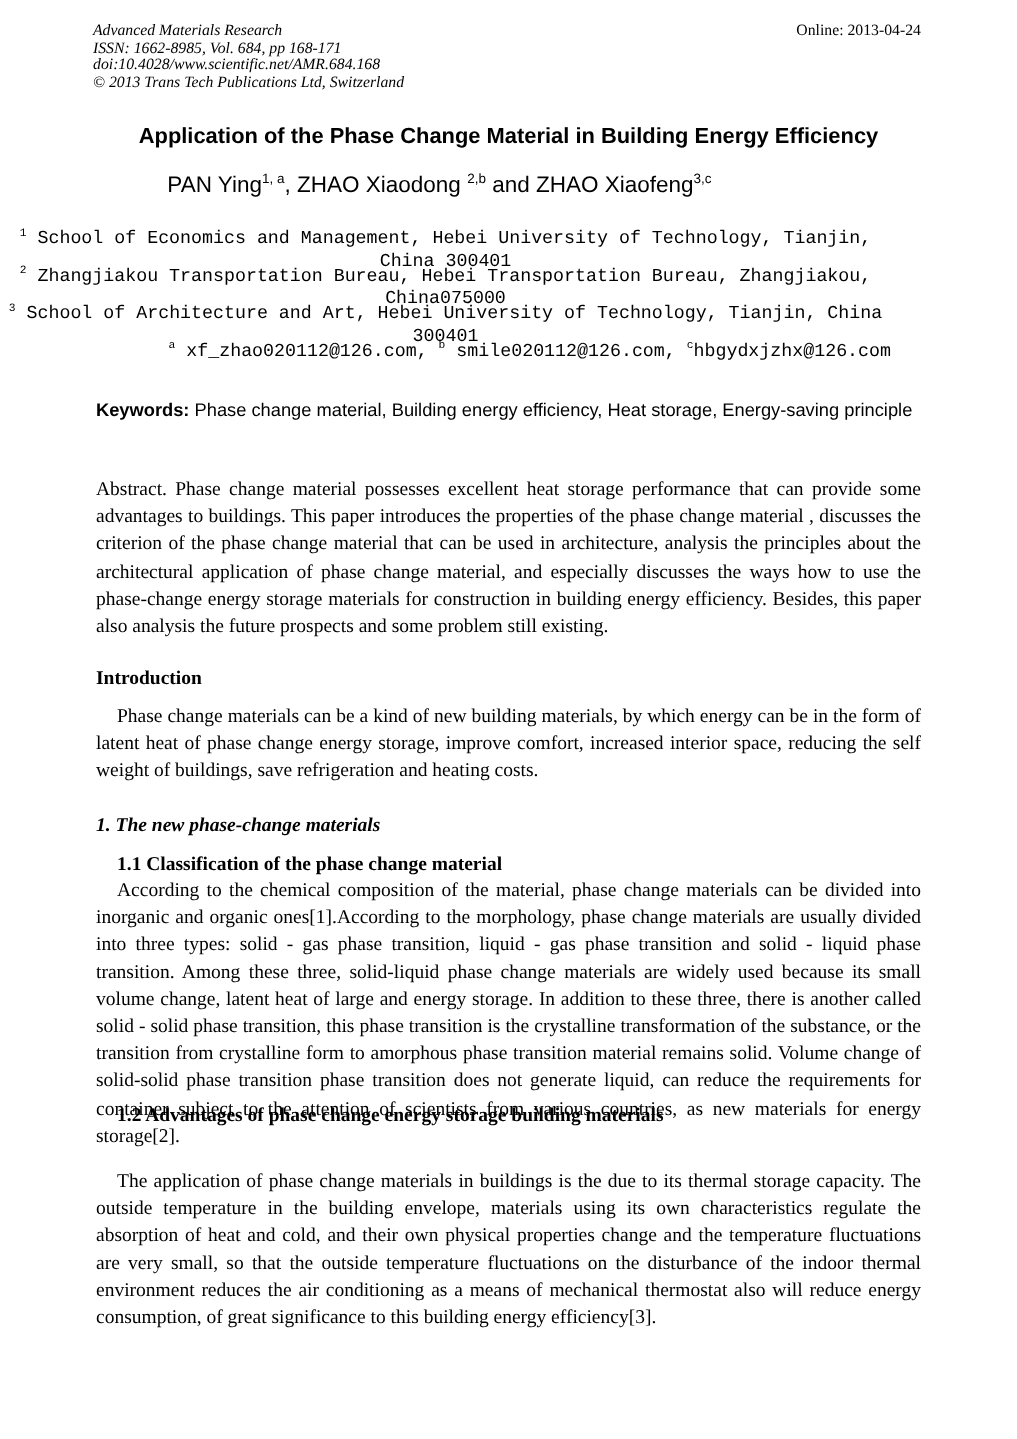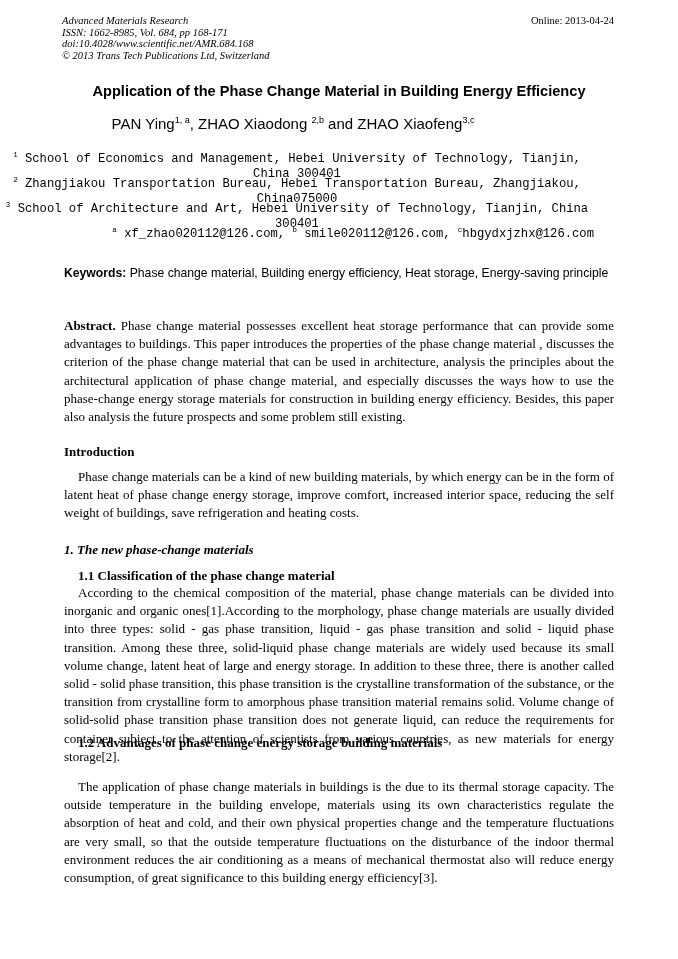--- a/index.html
+++ b/index.html
@@ -8,21 +8,21 @@
   .hdr-left { position: absolute; left: 62px; top: 15px; font-family: "Liberation Serif", serif; font-style: italic; font-size: 10.5px; line-height: 11.5px; }
   .hdr-right { position: absolute; right: 64px; top: 15px; font-family: "Liberation Serif", serif; font-size: 10.5px; line-height: 11.5px; }
   .title { position: absolute; left: 0; width: 678px; top: 82px; text-align: center; font-family: "Liberation Sans", sans-serif; font-weight: bold; font-size: 14.6px; line-height: 18px; }
   .authors { position: absolute; left: 0; width: 586px; top: 114px; text-align: center; font-family: "Liberation Sans", sans-serif; font-size: 15px; line-height: 20px; }
   .authors sup { font-size: 9px; vertical-align: 6px; line-height: 0; }
   .affil { position: absolute; left: 0; width: 594px; text-align: center; font-family: Liberation Mono, monospace; font-size: 12.2px; line-height: 15px; }
   .affil sup { font-size: 7.5px; vertical-align: 5px; line-height: 0; }
   .kw { position: absolute; left: 64px; width: 550px; top: 264px; font-family: "Liberation Sans", sans-serif; font-size: 12.2px; line-height: 18px; text-align: justify; }
   .kw b { font-weight: bold; }
   .serif-block { position: absolute; left: 64px; width: 550px; font-family: "Liberation Serif", serif; font-size: 13px; line-height: 18.2px; text-align: justify; }
-  .serif-block b { font-weight: bold; }
+  .serif-block b { font-weight: normal; }
   .heading { position: absolute; left: 64px; font-family: "Liberation Serif", serif; font-weight: bold; font-size: 13px; line-height: 18px; }
   .subheading { position: absolute; left: 78px; font-family: "Liberation Serif", serif; font-weight: bold; font-size: 13px; line-height: 18px; }
   .indent { text-indent: 14px; }
 </style>
 </head>
 <body>
 
 <div class="page">
 
   <div class="hdr-left">

